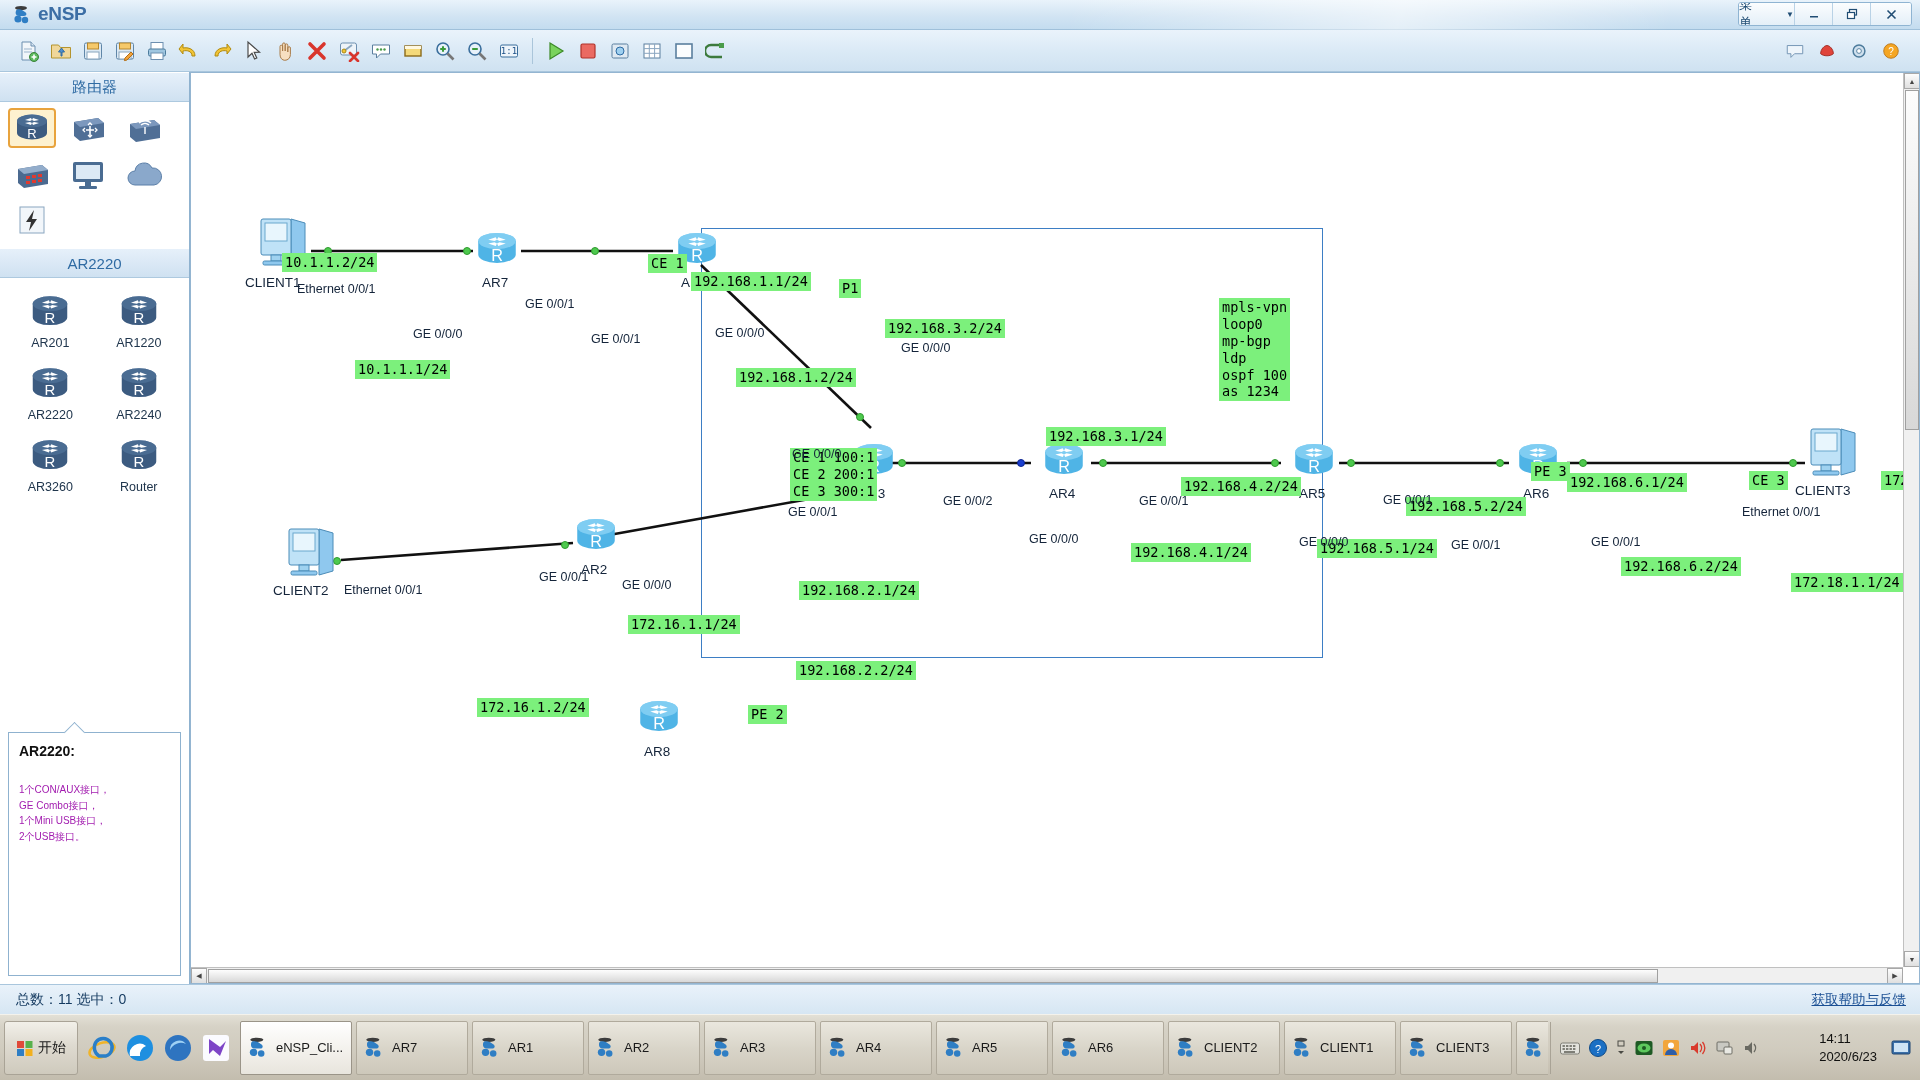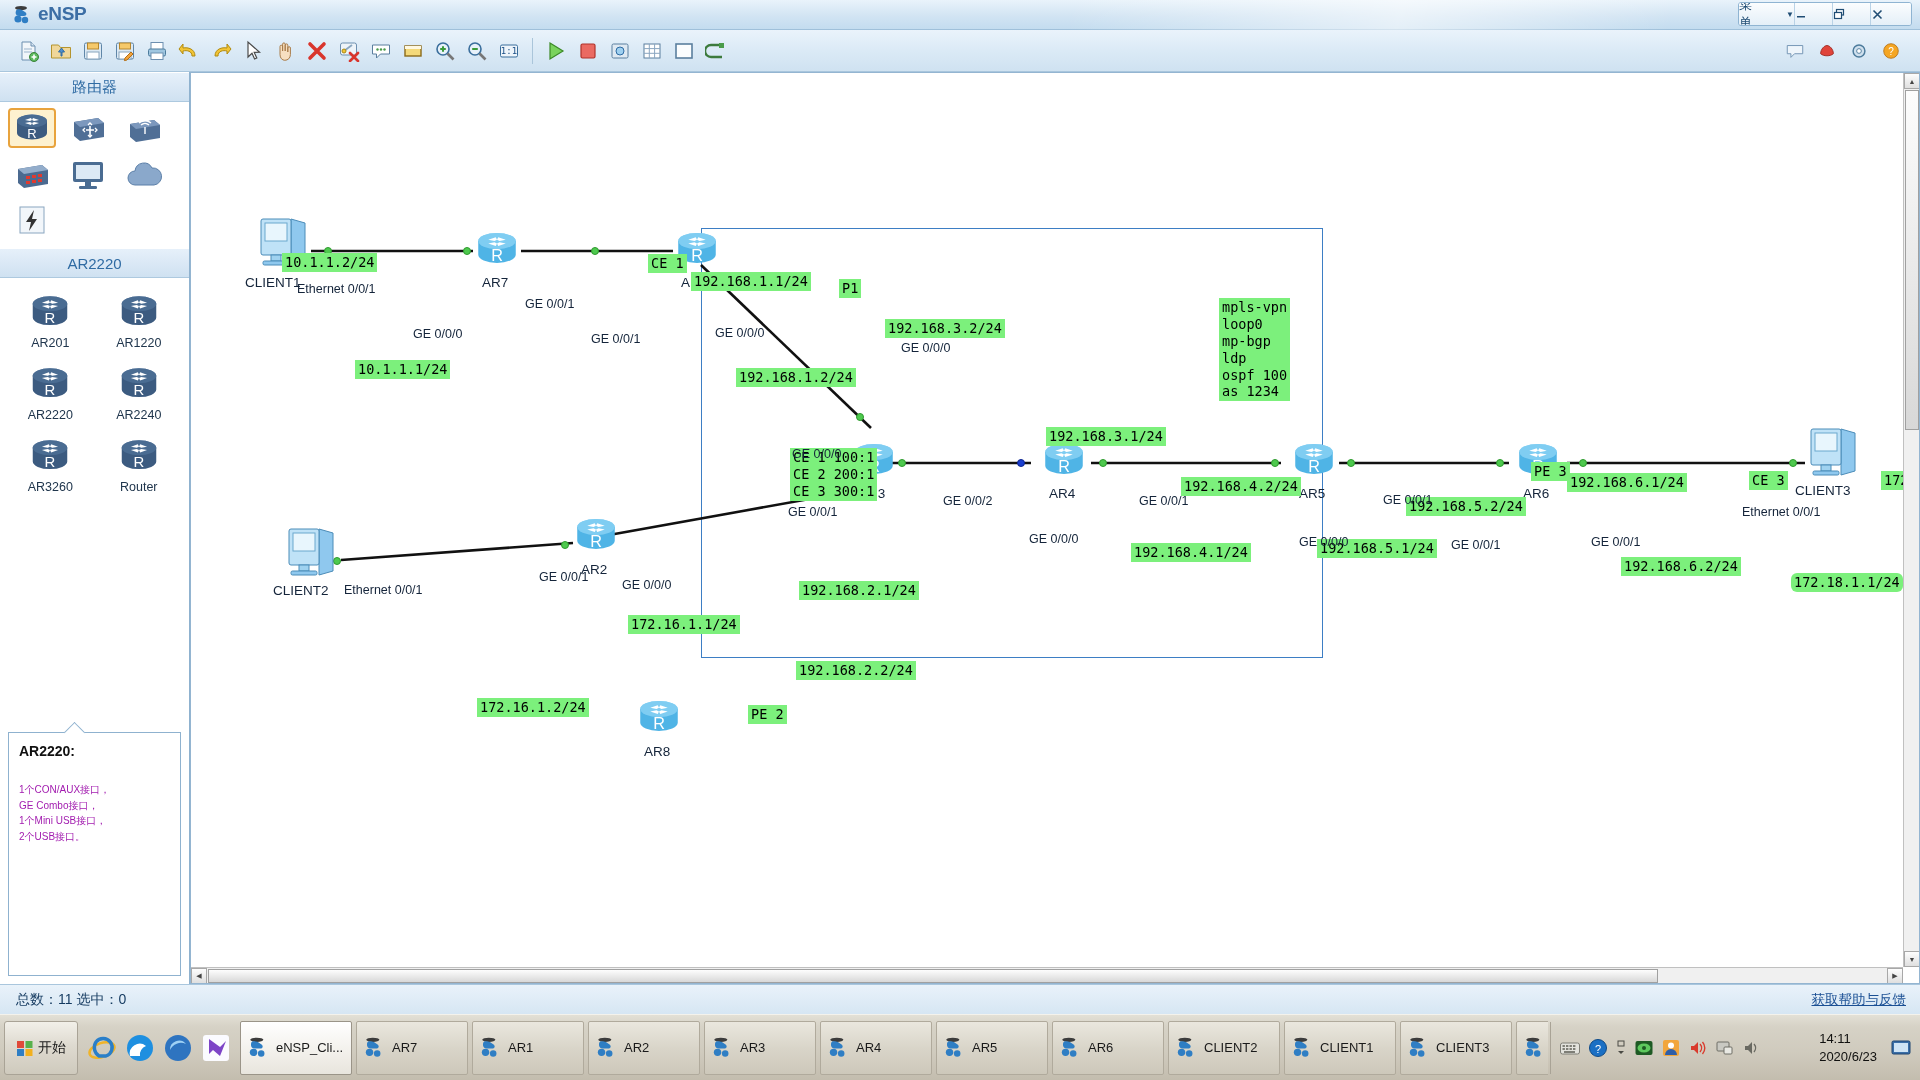--- a/index.html
+++ b/index.html
@@ -34,21 +34,21 @@
     letter-spacing:-.3px;
   }
   .win-btns {
     position:absolute; right:8px; top:2px;
     display:flex; align-items:stretch; height:24px;
     border:1px solid #8fb4d2; border-radius:3px;
     background: linear-gradient(180deg,#fdfefe,#e2eef8);
     overflow:hidden;
   }
   .win-btn {
-    width:38px; display:flex; align-items:center; justify-content:flex-start;
+    width:38px; display:flex; align-items:center; justify-content:center;
     font-size:12px; color:#204d74;
     border-right:1px solid #b9d2e6;
     background: linear-gradient(180deg,#fbfdfe,#e4eff8);
     cursor:pointer;
     gap:25px;
   }
   .win-btn:last-child{ border-right:none; width:40px;}
   .win-btn.menu { width:56px; font-size:13px; }
 
   
@@ -739,21 +739,21 @@
 CE 3 300:1</div>
       <div class="ipbadge" style="left:990px; top:404px;">192.168.4.2/24</div>
       <div class="ipbadge" style="left:940px; top:470px;">192.168.4.1/24</div>
       <div class="ipbadge" style="left:1215px;top:424px;">192.168.5.2/24</div>
       <div class="ipbadge" style="left:1126px;top:466px;">192.168.5.1/24</div>
       <div class="ipbadge" style="left:1340px;top:389px;">PE 3</div>
       <div class="ipbadge" style="left:1376px;top:400px;">192.168.6.1/24</div>
       <div class="ipbadge" style="left:1430px;top:484px;">192.168.6.2/24</div>
       <div class="ipbadge" style="left:1558px;top:398px;">CE 3</div>
       <div class="ipbadge" style="left:1690px;top:398px;">172.18.1.2/24</div>
-      <div class="ipbadge" style="left:1600px;top:500px;border-radius:6px;">172.18.1.1/24</div>
+      <div class="ipbadge" style="left:1600px;top:500px;">172.18.1.1/24</div>
       <div class="ipbadge" style="left:437px; top:542px;">172.16.1.1/24</div>
       <div class="ipbadge" style="left:286px; top:625px;">172.16.1.2/24</div>
       <div class="ipbadge" style="left:557px;top:632px;">PE 2</div>
       <div class="ipbadge" style="left:608px; top:508px;">192.168.2.1/24</div>
       <div class="ipbadge" style="left:605px; top:588px;">192.168.2.2/24</div>
 
       <div class="ipbadge" style="left:1028px; top:225px;">mpls-vpn
 loop0
 mp-bgp
 ldp

